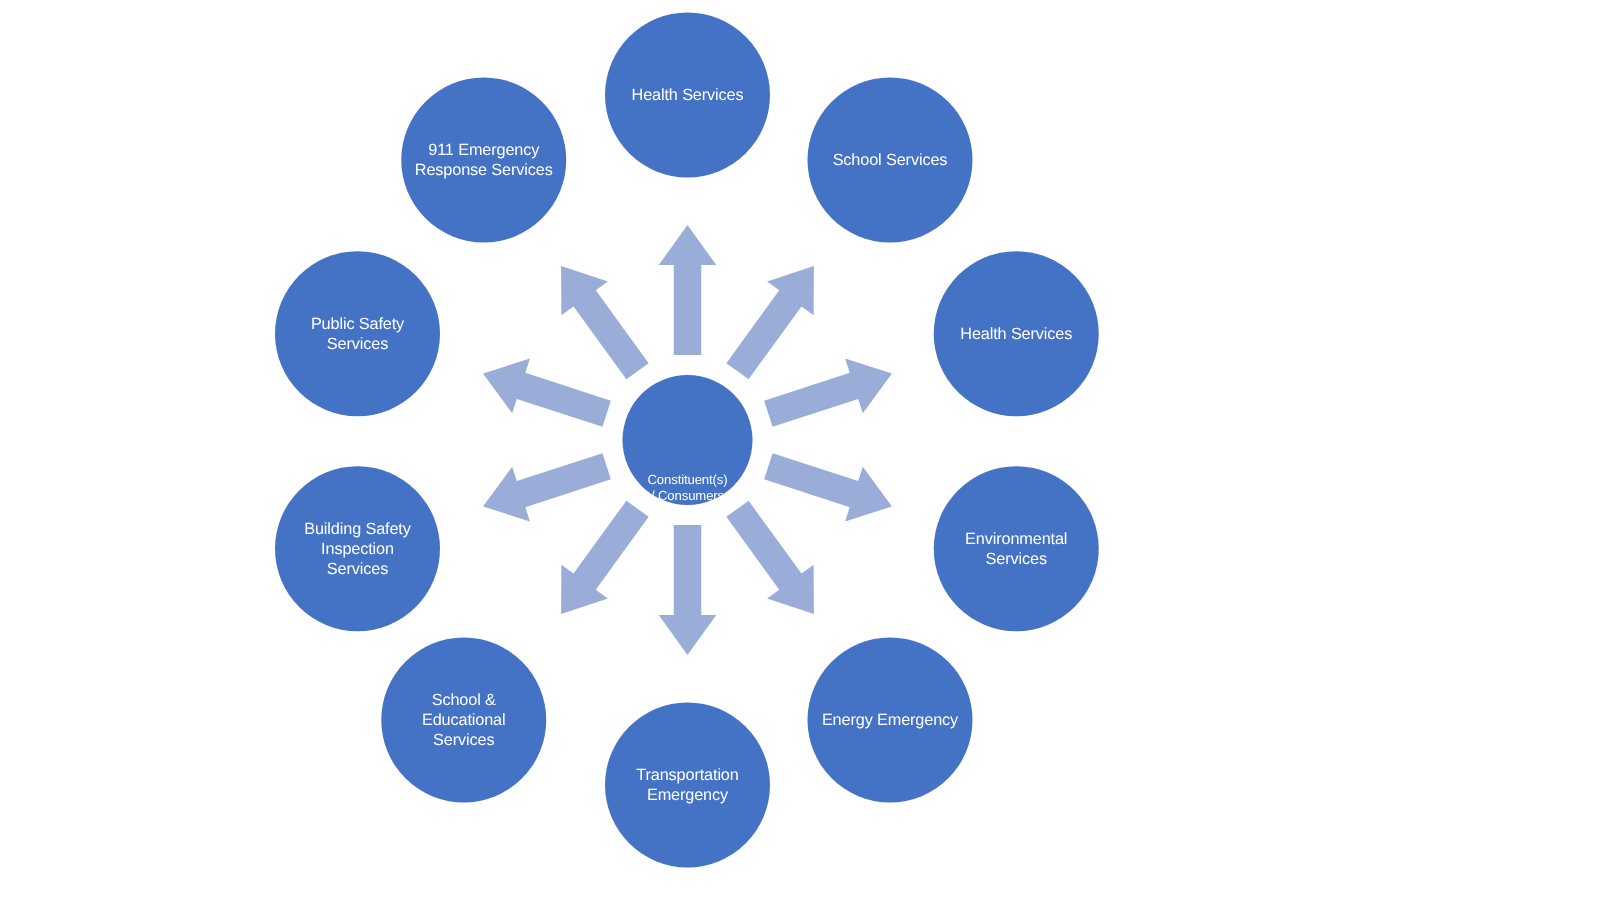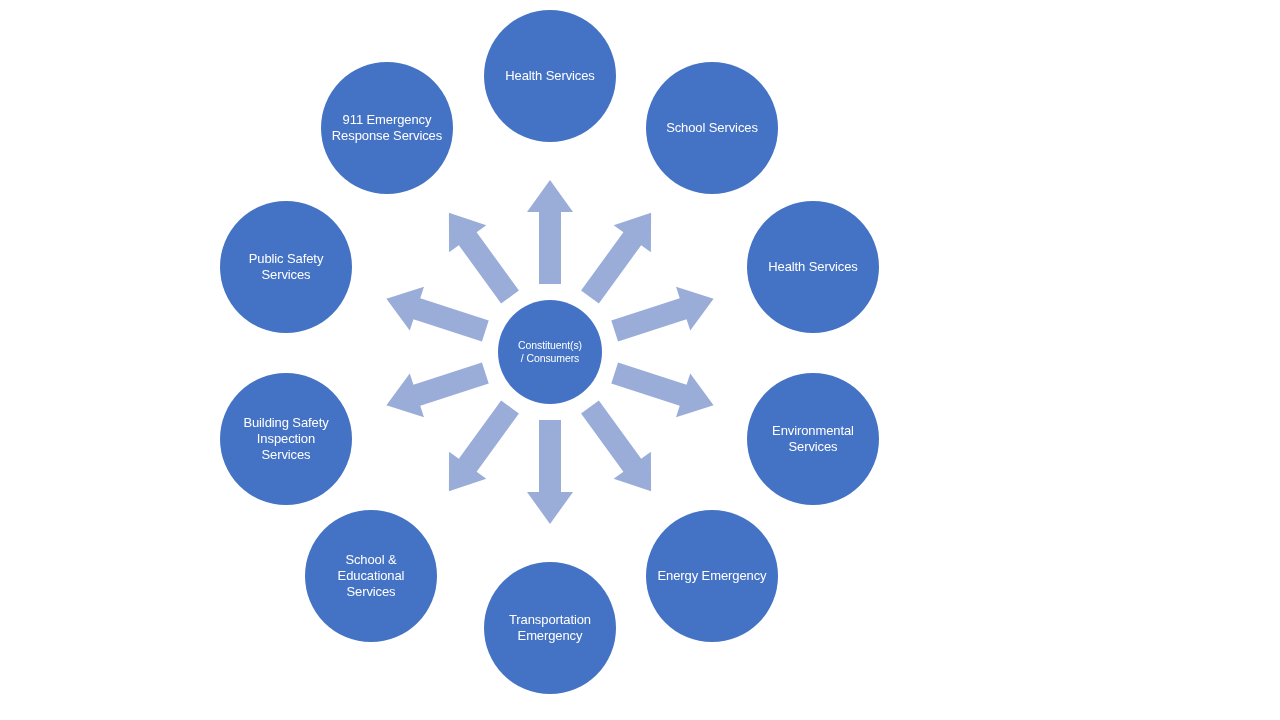--- a/index.html
+++ b/index.html
@@ -44,20 +44,21 @@
   }
   .node.spoke {
     width: 132px;
     height: 132px;
     font-size: 13px;
   }
   .node.hub {
     width: 104px;
     height: 104px;
     font-size: 10.5px;
+    align-items: flex-end;
   }
 </style>
 </head>
 <body>
 
 <div id="stage">
 
   <svg id="arrow-layer" viewBox="0 0 1280 720" xmlns="http://www.w3.org/2000/svg">
       <polygon points="561.00,284.00 561.00,212.00 573.00,212.00 550.00,180.00 527.00,212.00 539.00,212.00 539.00,284.00" fill="#9AACD8"></polygon>
       <polygon points="598.87,303.45 641.19,245.20 650.90,252.26 651.10,212.85 613.68,225.22 623.39,232.27 581.07,290.52" fill="#9AACD8"></polygon>

